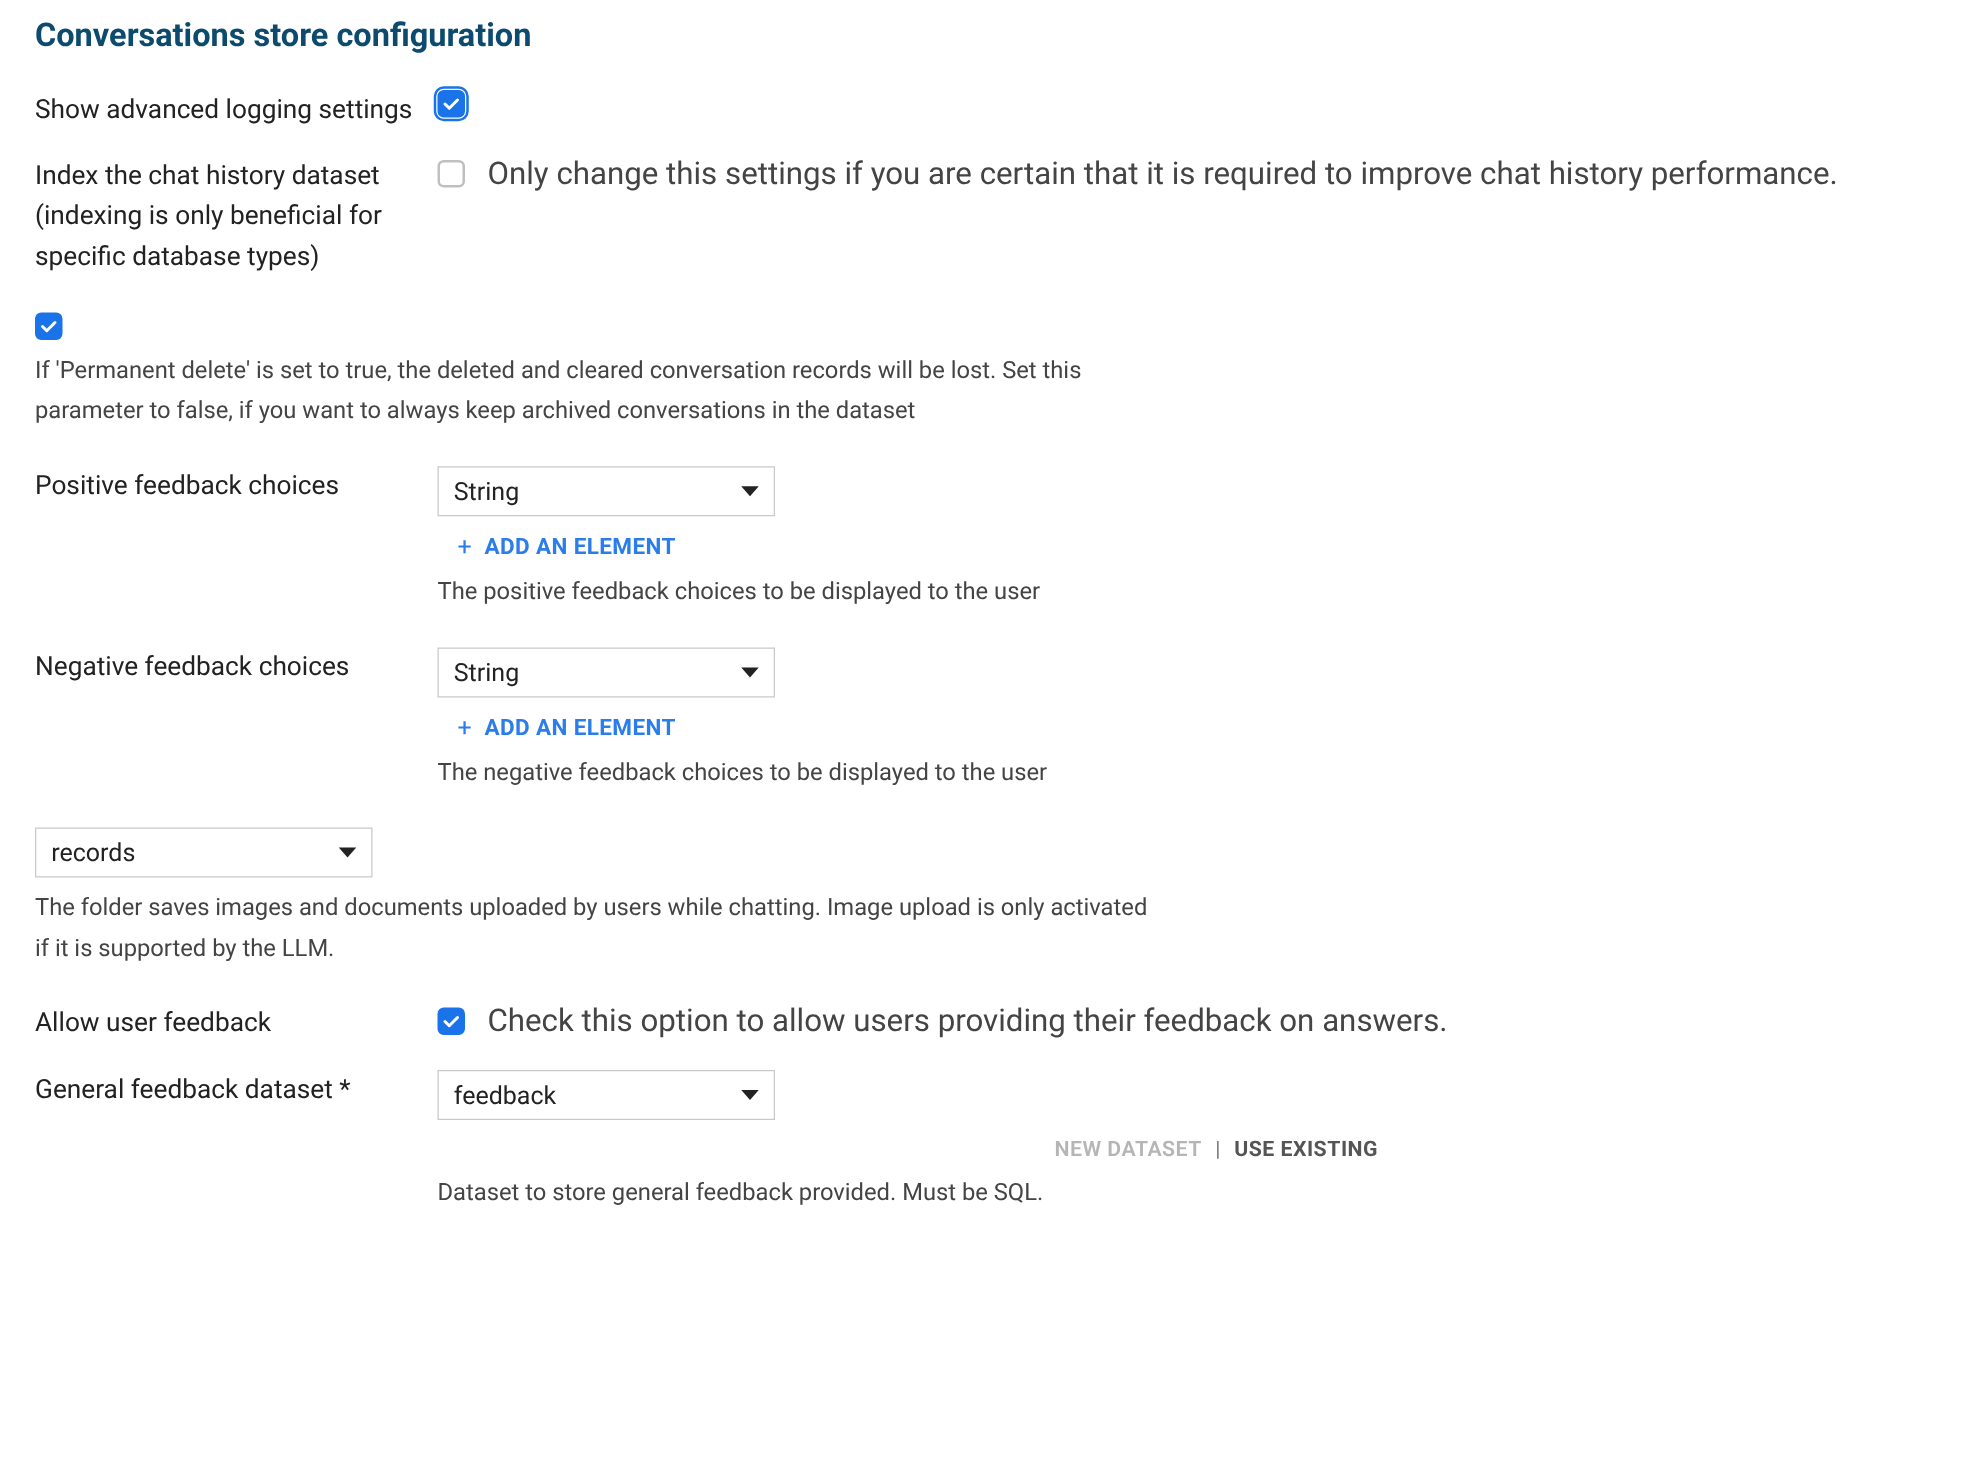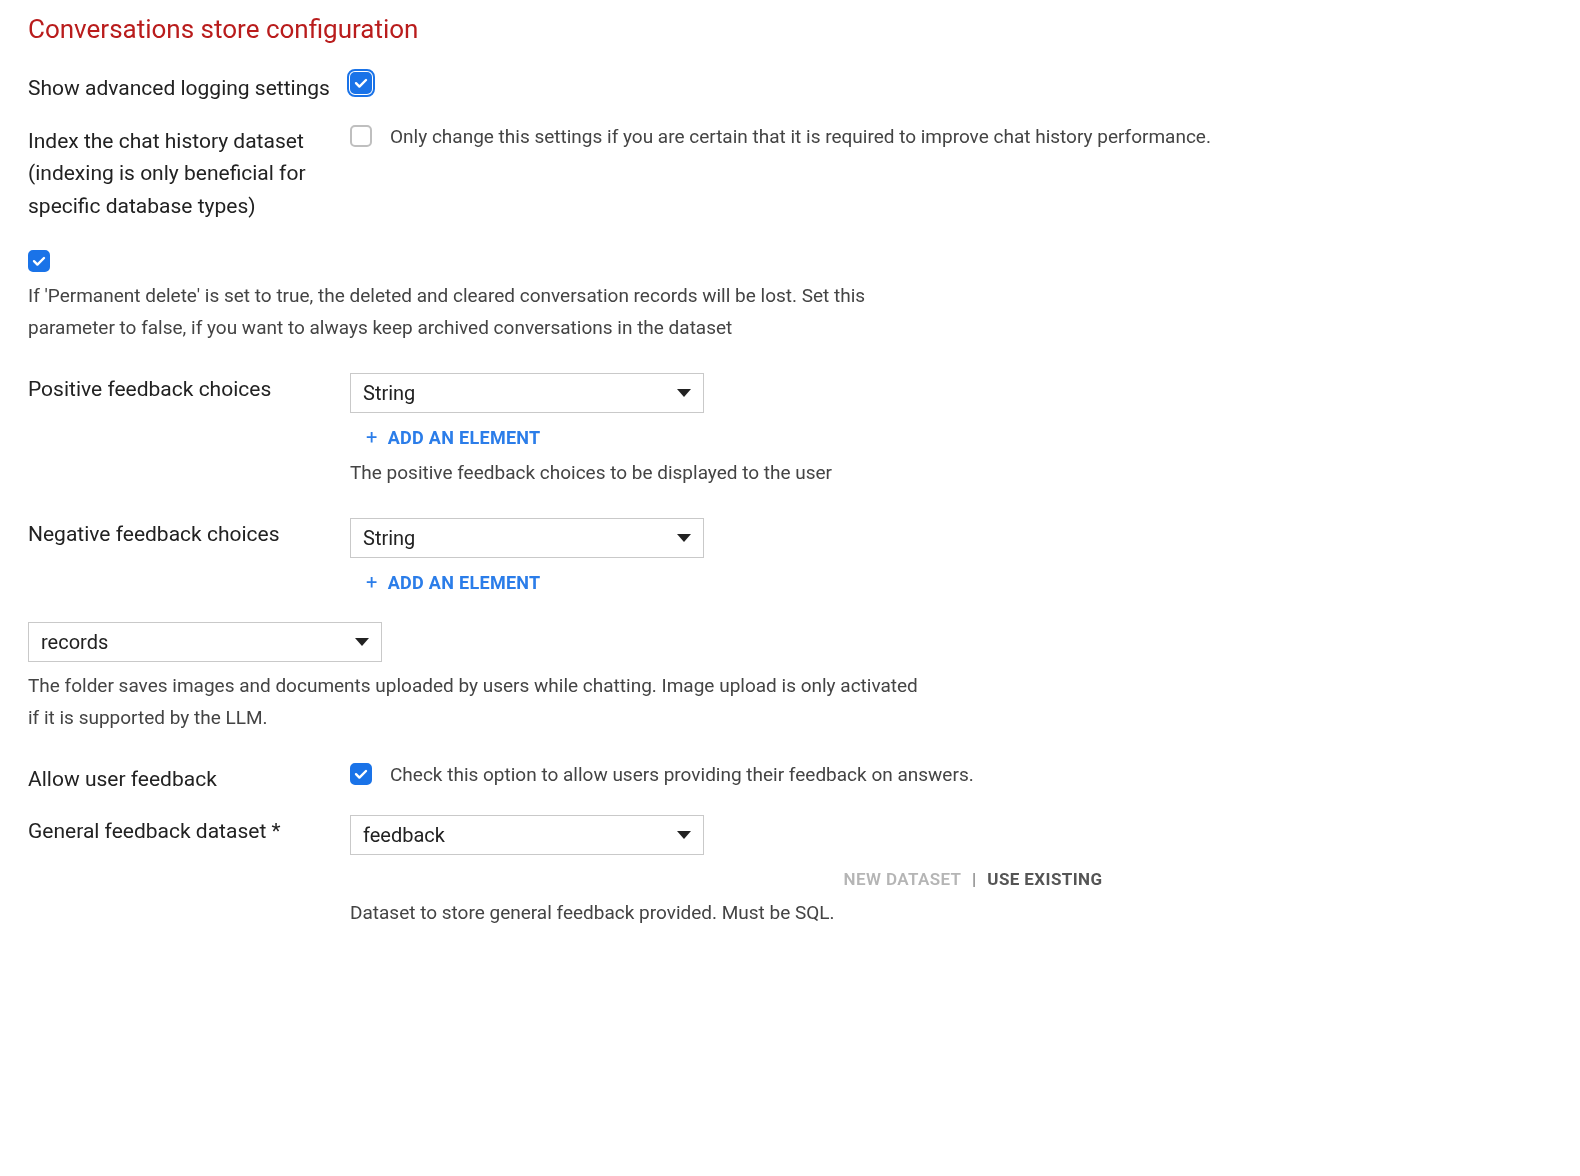--- a/index.html
+++ b/index.html
@@ -10,23 +10,23 @@
     color: #222;
     background: #fff;
     font-size: 20px;
   }
   .page {
     padding: 14px 28px 60px 28px;
     max-width: 1580px;
   }
   h2.section-title {
     font-size: 26px;
-    font-weight: 400;
+    font-weight: 700;
     margin: 0 0 28px 0;
-    color: #b91c1c;
+    color: #0c4a6e;
   }
   .row {
     display: flex;
     align-items: flex-start;
     margin-bottom: 28px;
   }
   .row.tight { margin-bottom: 20px; }
   .label-col {
     width: 322px;
     flex: 0 0 322px;
@@ -64,32 +64,32 @@
   .cb.checked.focus {
     outline: 2px solid #1a73e8;
     outline-offset: 1px;
   }
   .cb svg {
     width: 16px;
     height: 16px;
     display: block;
   }
   .hint {
-    font-size: 19px;
+    font-size: 25px;
     color: #444;
   }
   .help {
     font-size: 19px;
     color: #444;
     line-height: 1.7;
     margin-top: 8px;
     max-width: 900px;
   }
   .select {
-    width: 354px;
+    width: 270px;
     height: 40px;
     border: 1px solid #c9c9c9;
     background: #fff;
     display: flex;
     align-items: center;
     justify-content: space-between;
     padding: 0 12px;
     font-size: 20px;
     cursor: pointer;
   }
@@ -192,20 +192,21 @@
     <div class="label-col">Negative feedback choices</div>
     <div class="control-col">
       <div class="select">
         <span>String</span>
         <span class="caret"></span>
       </div>
       <div class="add-element">
         <span class="plus">+</span>
         <span>ADD AN ELEMENT</span>
       </div>
+      <div class="help">The negative feedback choices to be displayed to the user</div>
     </div>
   </div>
 
   <div class="row">
     <div class="control-col">
       <div class="select">
         <span>records</span>
         <span class="caret"></span>
       </div>
       <div class="help">The folder saves images and documents uploaded by users while chatting. Image upload is only activated if it is supported by the LLM.</div>

